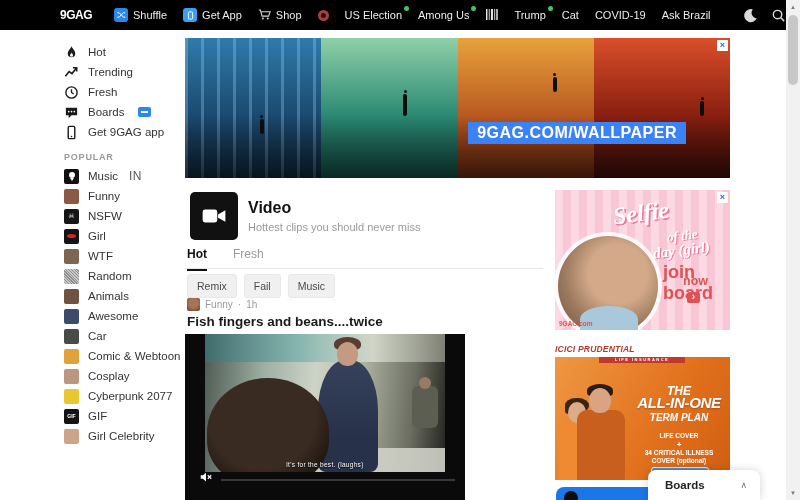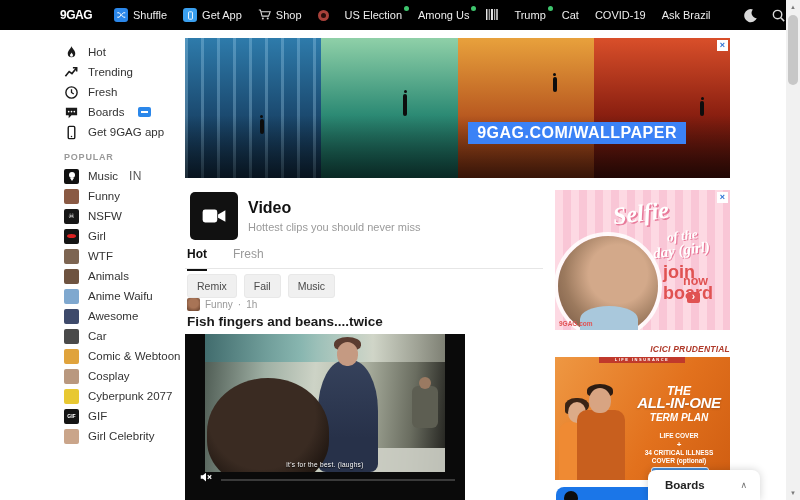--- a/index.html
+++ b/index.html
@@ -133,21 +133,21 @@
   .join1 { position:absolute; left:108px; top:72px; font-size:18px; font-weight:800; color:#e05252; }
   .join2 { position:absolute; left:128px; top:84px; font-size:12.5px; font-weight:800; color:#e05252; }
   .join-arrow { position:absolute; left:132px; top:102px; width:13px; height:11px; background:#e05252;
     border-radius:2px; color:#fff; font-size:10px; line-height:10px; text-align:center; font-weight:700; cursor:pointer; }
   .selfie-site { position:absolute; left:4px; bottom:3px; font-size:6.5px; font-weight:700; color:#e05252; }
 
   
   .icici-ad { position:absolute; left:555px; top:340px; width:175px; height:140px; overflow:hidden; cursor:pointer;
     background:linear-gradient(120deg,#ef9a45,#e2711d 60%,#d05e12); }
   .icici-brand-strip { position:absolute; left:0; top:0; width:175px; height:17px; background:#fff;
-    display:flex; align-items:center; justify-content:flex-end; }
+    display:flex; align-items:center; justify-content:flex-start; }
   .icici-brand { font-size:8.5px; font-weight:800; font-style:italic; color:#b03a2a; letter-spacing:.2px; }
   .icici-tag { position:absolute; left:44px; top:17px; width:86px; height:6px; background:#c0392b; color:#fff;
     font-size:4px; letter-spacing:1.5px; text-align:center; line-height:6px; font-weight:700; }
   .cpl-body1 { position:absolute; left:22px; top:70px; width:48px; height:70px; background:#c85f1e; border-radius:10px 10px 0 0; }
   .cpl-head1 { position:absolute; left:34px; top:48px; width:22px; height:25px; background:#d8a482; border-radius:50% 50% 45% 45%; }
   .cpl-hair1 { position:absolute; left:32px; top:44px; width:26px; height:13px; background:#2d1c12; border-radius:50% 50% 30% 30%; }
   .cpl-body2 { position:absolute; left:4px; top:82px; width:38px; height:58px; background:#ef8a33; border-radius:10px 10px 0 0; }
   .cpl-head2 { position:absolute; left:13px; top:62px; width:18px; height:21px; background:#dcab88; border-radius:50%; }
   .cpl-hair2 { position:absolute; left:10px; top:58px; width:24px; height:16px; background:#3a2415; border-radius:50% 50% 60% 20%; }
   .ic-the { position:absolute; left:78px; top:44px; width:92px; text-align:center; color:#fff;
@@ -337,27 +337,27 @@
       <span class="sq sq-lips" style="background: rgb(20, 20, 20);"></span>
       <span class="sb-label">Girl</span>
 
     </div>
         <div class="side-row">
       <span class="sq" style="background: rgb(125, 101, 82);"></span>
       <span class="sb-label">WTF</span>
 
     </div>
         <div class="side-row">
+      <span class="sq sq-noise" style="background: rgb(153, 153, 153);"></span>
+      <span class="sb-label">Random</span>
+
+    </div>
+        <div class="side-row">
       <span class="sq" style="background: rgb(110, 83, 64);"></span>
       <span class="sb-label">Animals</span>
-
-    </div>
-        <div class="side-row">
-      <span class="sq" style="background: rgb(127, 168, 207);"></span>
-      <span class="sb-label">Anime Waifu</span>
 
     </div>
         <div class="side-row">
       <span class="sq" style="background: rgb(62, 74, 107);"></span>
       <span class="sb-label">Awesome</span>
 
     </div>
         <div class="side-row">
       <span class="sq" style="background: rgb(74, 74, 74);"></span>
       <span class="sb-label">Car</span>

